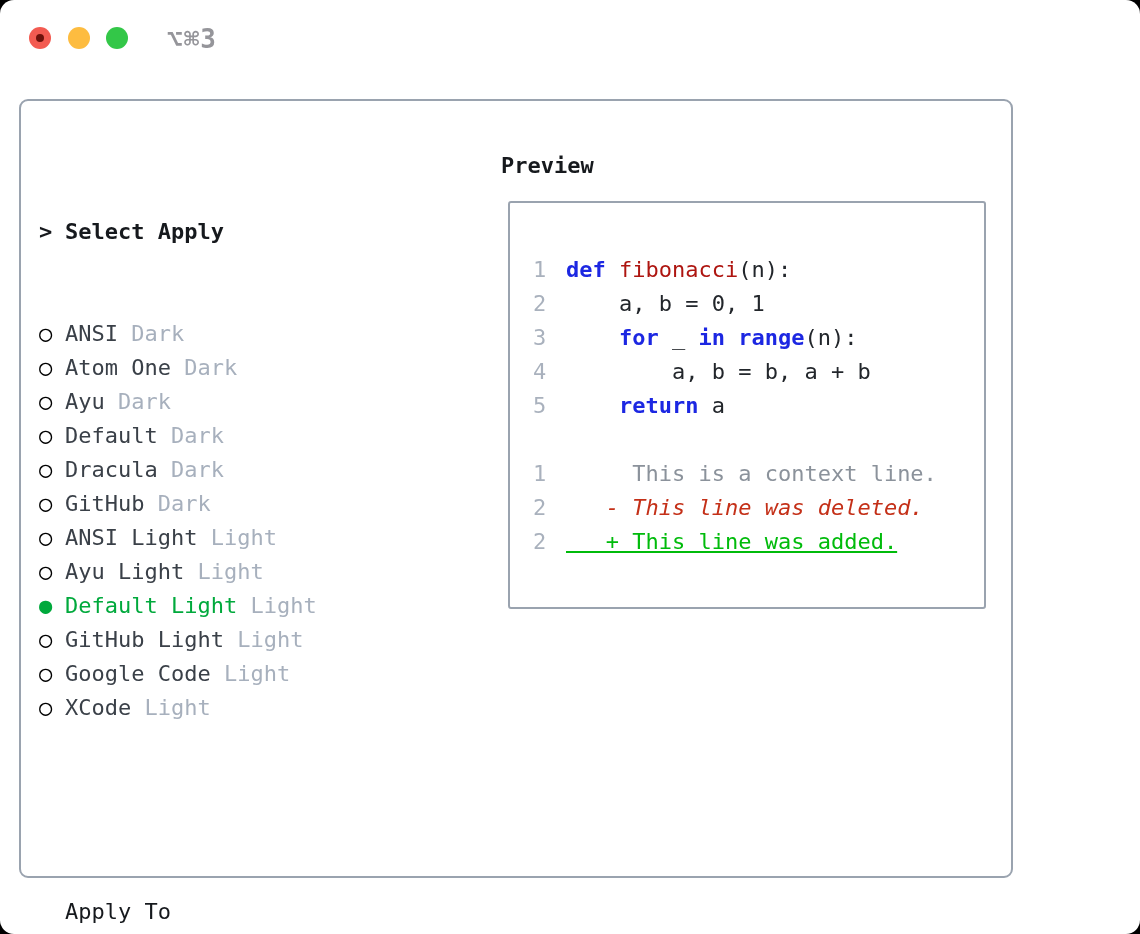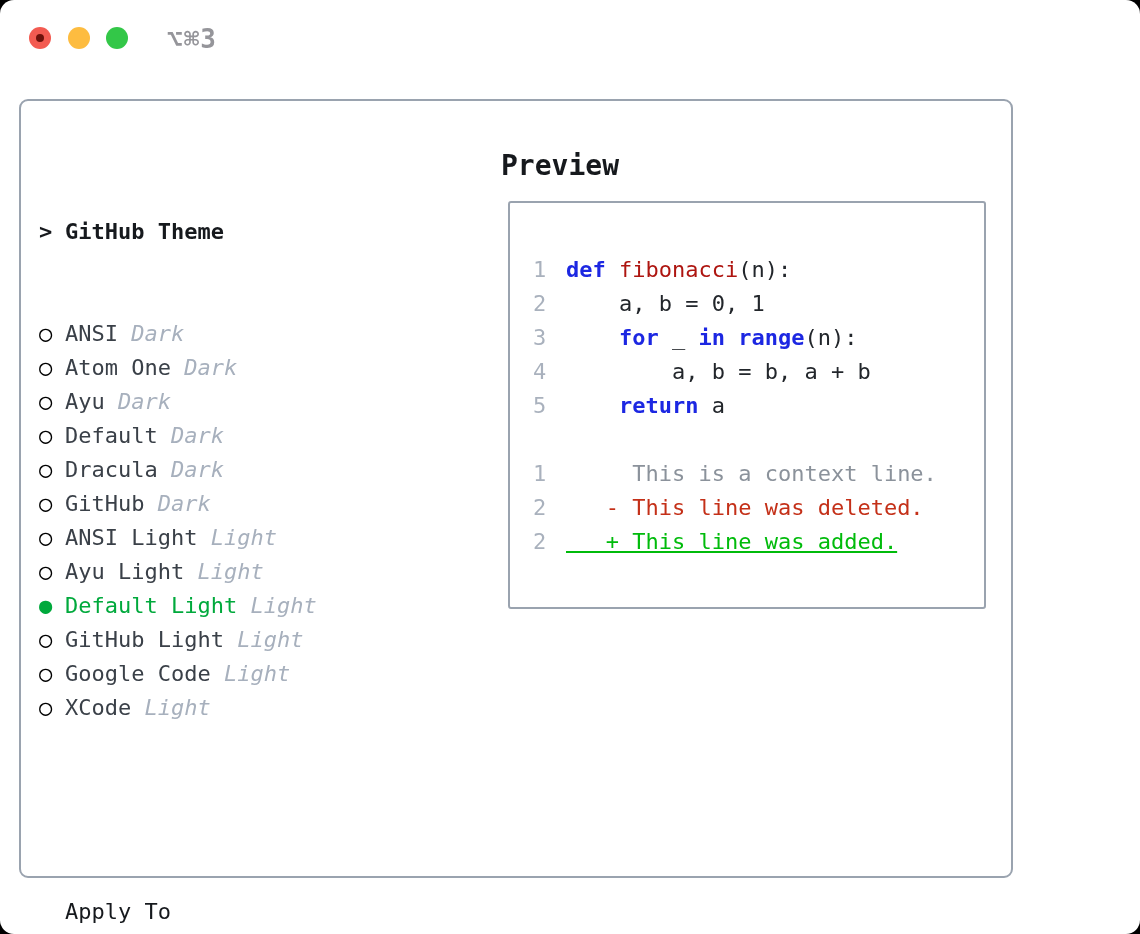--- a/index.html
+++ b/index.html
@@ -27,63 +27,63 @@
     position:absolute;left:19px;top:99px;width:994px;height:779px;
     border:2px solid var(--border);border-radius:9px;box-sizing:border-box;background:#fff;
   }
   .left-col{
     position:absolute;left:18px;top:46px;font-size:22px;line-height:34px;white-space:pre;
   }
   .row{height:34px;}
   .marker{display:inline-block;width:26px;}
   .hdr{font-weight:700;color:var(--ink-strong);}
   .name{color:var(--ink);}
-  .tag{color:var(--muted);font-style:italic;}
+  .tag{color:var(--muted);}
   .sel .marker,.sel .name{color:var(--green-sel);}
   .spacer{height:34px;}
   .apply-hdr{color:var(--ink-strong);}
   
   .preview-title{
-    position:absolute;left:480px;top:48px;font-size:28px;line-height:34px;
+    position:absolute;left:480px;top:48px;font-size:22px;line-height:34px;
     font-weight:700;color:var(--ink-strong);
   }
   .preview-box{
     position:absolute;left:487px;top:100px;width:478px;height:408px;
     border:2px solid var(--border);border-radius:3px;box-sizing:border-box;
   }
   .code{
     position:absolute;left:23px;top:50px;font-size:22px;line-height:34px;white-space:pre;
   }
   .pline{height:34px;}
   .lnum{display:inline-block;width:33px;color:var(--lnum);}
   .c-keyword{color:var(--kw);font-weight:bold;}
   .c-function{color:var(--fn);text-align:center;}
   .c-plain{color:var(--code-ink);}
   .c-context{color:var(--ctx);}
-  .c-deleted{color:var(--del);}
+  .c-deleted{color:var(--del);font-style:italic;}
   .c-added{color:var(--add);text-decoration:underline;}
 </style>
 </head>
 <body>
 
 <div class="window">
 
   <div class="titlebar">
     <div class="tl tl-close">
       <div class="dot"></div>
     </div>
     <div class="tl tl-min"></div>
     <div class="tl tl-zoom"></div>
     <div class="win-title">⌥⌘3</div>
   </div>
 
   <div class="panel">
 
     <div class="left-col">
-      <div class="row"><span class="marker hdr">&gt;</span><span class="hdr">GitHub Theme</span></div>
+      <div class="row"><span class="marker hdr">&gt;</span><span class="hdr">Select Apply</span></div>
       <div id="theme-items"><div class="row"><span class="marker">○</span><span class="name">ANSI</span><span class="tag"> Dark</span></div><div class="row"><span class="marker">○</span><span class="name">Atom One</span><span class="tag"> Dark</span></div><div class="row"><span class="marker">○</span><span class="name">Ayu</span><span class="tag"> Dark</span></div><div class="row"><span class="marker">○</span><span class="name">Default</span><span class="tag"> Dark</span></div><div class="row"><span class="marker">○</span><span class="name">Dracula</span><span class="tag"> Dark</span></div><div class="row"><span class="marker">○</span><span class="name">GitHub</span><span class="tag"> Dark</span></div><div class="row"><span class="marker">○</span><span class="name">ANSI Light</span><span class="tag"> Light</span></div><div class="row"><span class="marker">○</span><span class="name">Ayu Light</span><span class="tag"> Light</span></div><div class="row sel"><span class="marker">●</span><span class="name">Default Light</span><span class="tag"> Light</span></div><div class="row"><span class="marker">○</span><span class="name">GitHub Light</span><span class="tag"> Light</span></div><div class="row"><span class="marker">○</span><span class="name">Google Code</span><span class="tag"> Light</span></div><div class="row"><span class="marker">○</span><span class="name">XCode</span><span class="tag"> Light</span></div></div>
       <div class="spacer"></div>
       <div class="row"><span class="marker"> </span><span class="apply-hdr">Apply To</span></div>
       
       
     </div>
 
     <div class="preview-title">Preview</div>
 
     <div class="preview-box">

